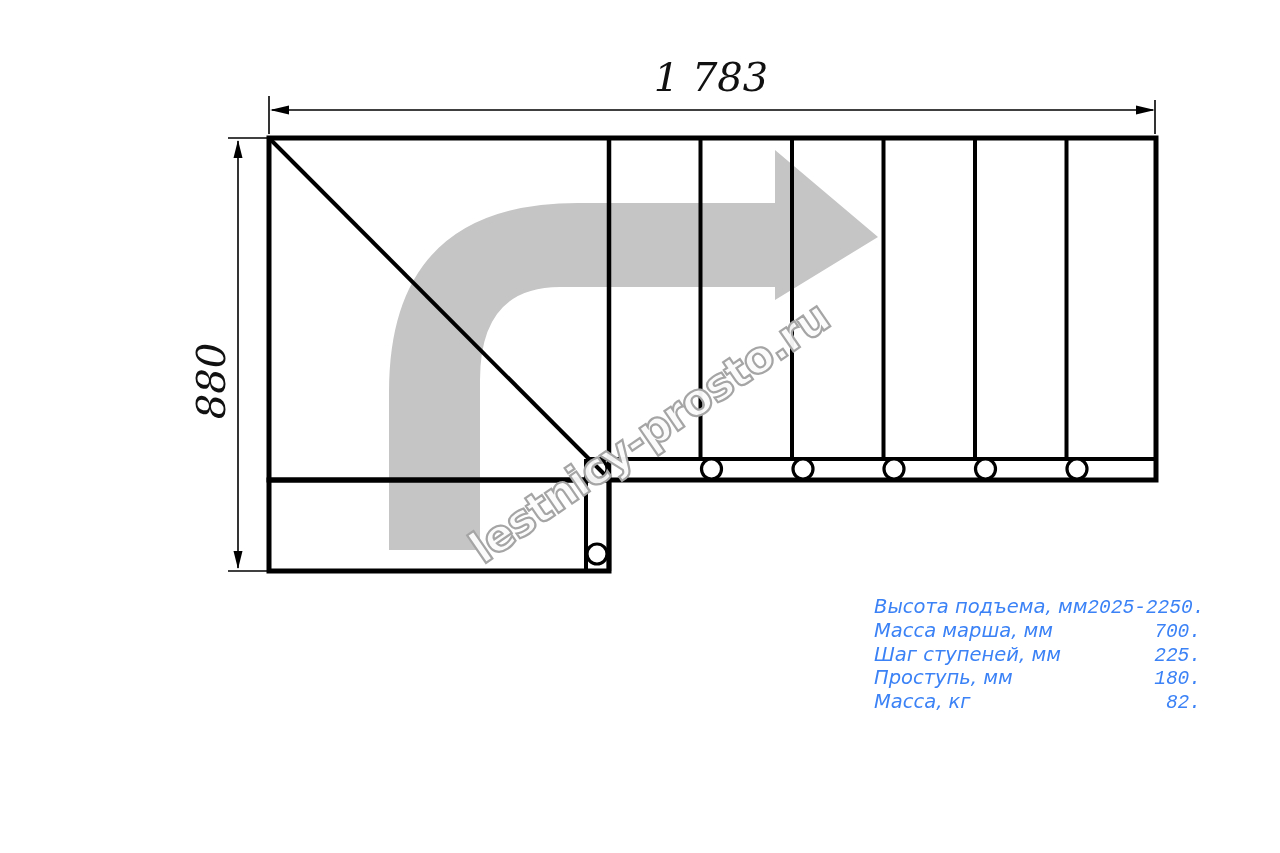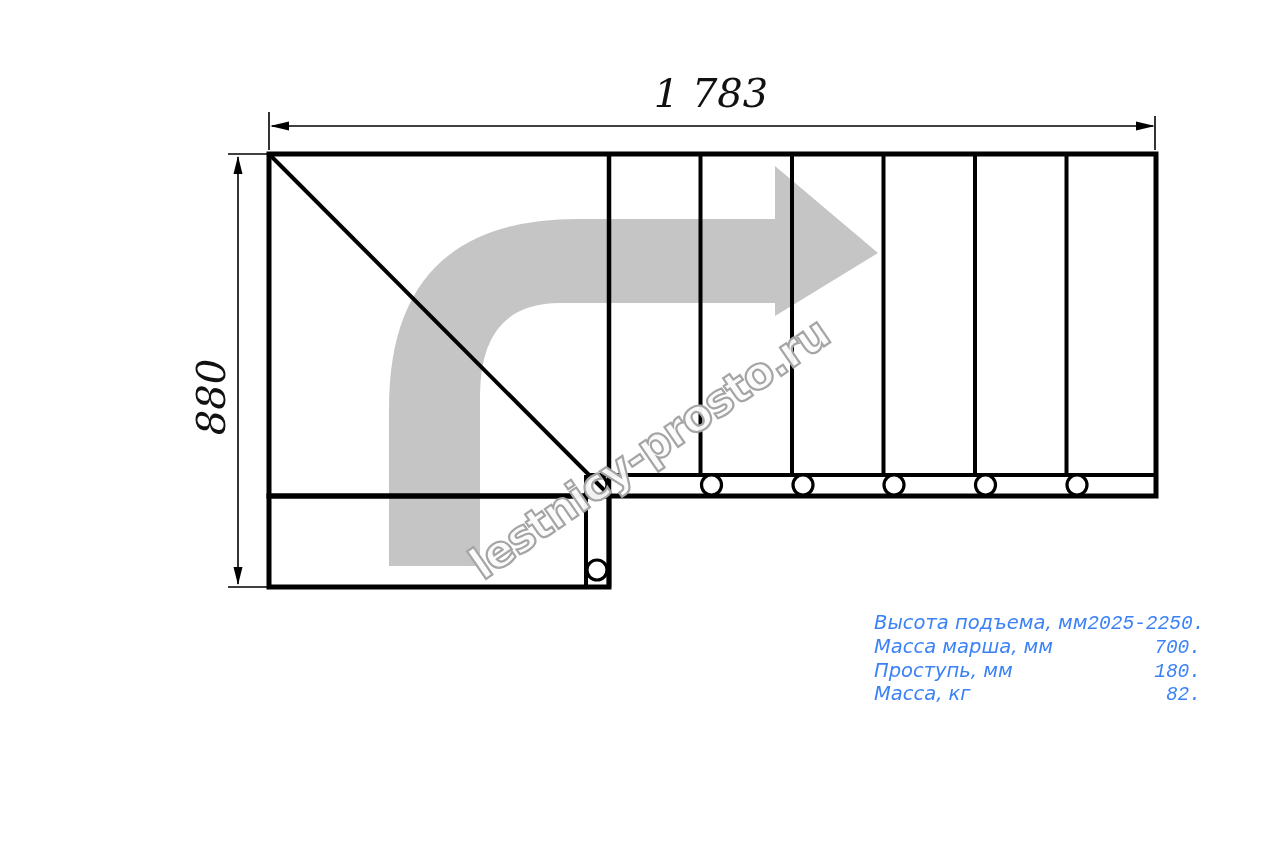--- a/index.html
+++ b/index.html
@@ -1,21 +1,21 @@
 <!DOCTYPE html>
 <html><head>
 <meta charset="utf-8">
 <style>
   html,body{margin:0;padding:0;}
   body{
     width:1280px;height:853px;position:relative;overflow:hidden;
     background:#ffffff;
     font-family:"DejaVu Sans", sans-serif;
   }
-  #stage{position:absolute;inset:0;margin-top:16px;}
+  #stage{position:absolute;inset:0;}
   svg{position:absolute;left:0;top:0;}
 
   .dim-label{
     position:absolute;
     font-family:"DejaVu Serif", serif;
     font-style:italic;
     font-size:40px;
     color:#111;
     white-space:nowrap;
     transform:translate(-50%,-50%);
@@ -124,20 +124,24 @@
   <div class="specs">
     <div class="row">
       <span class="lbl">Высота подъема, мм</span>
       <span class="val">2025-2250.</span>
     </div>
     <div class="row">
       <span class="lbl">Масса марша, мм</span>
       <span class="val">700.</span>
     </div>
     <div class="row">
+      <span class="lbl">Шаг ступеней, мм</span>
+      <span class="val">225.</span>
+    </div>
+    <div class="row">
       <span class="lbl">Проступь, мм</span>
       <span class="val">180.</span>
     </div>
     <div class="row">
       <span class="lbl">Масса, кг</span>
       <span class="val">82.</span>
     </div>
   </div>
 
 </div>

